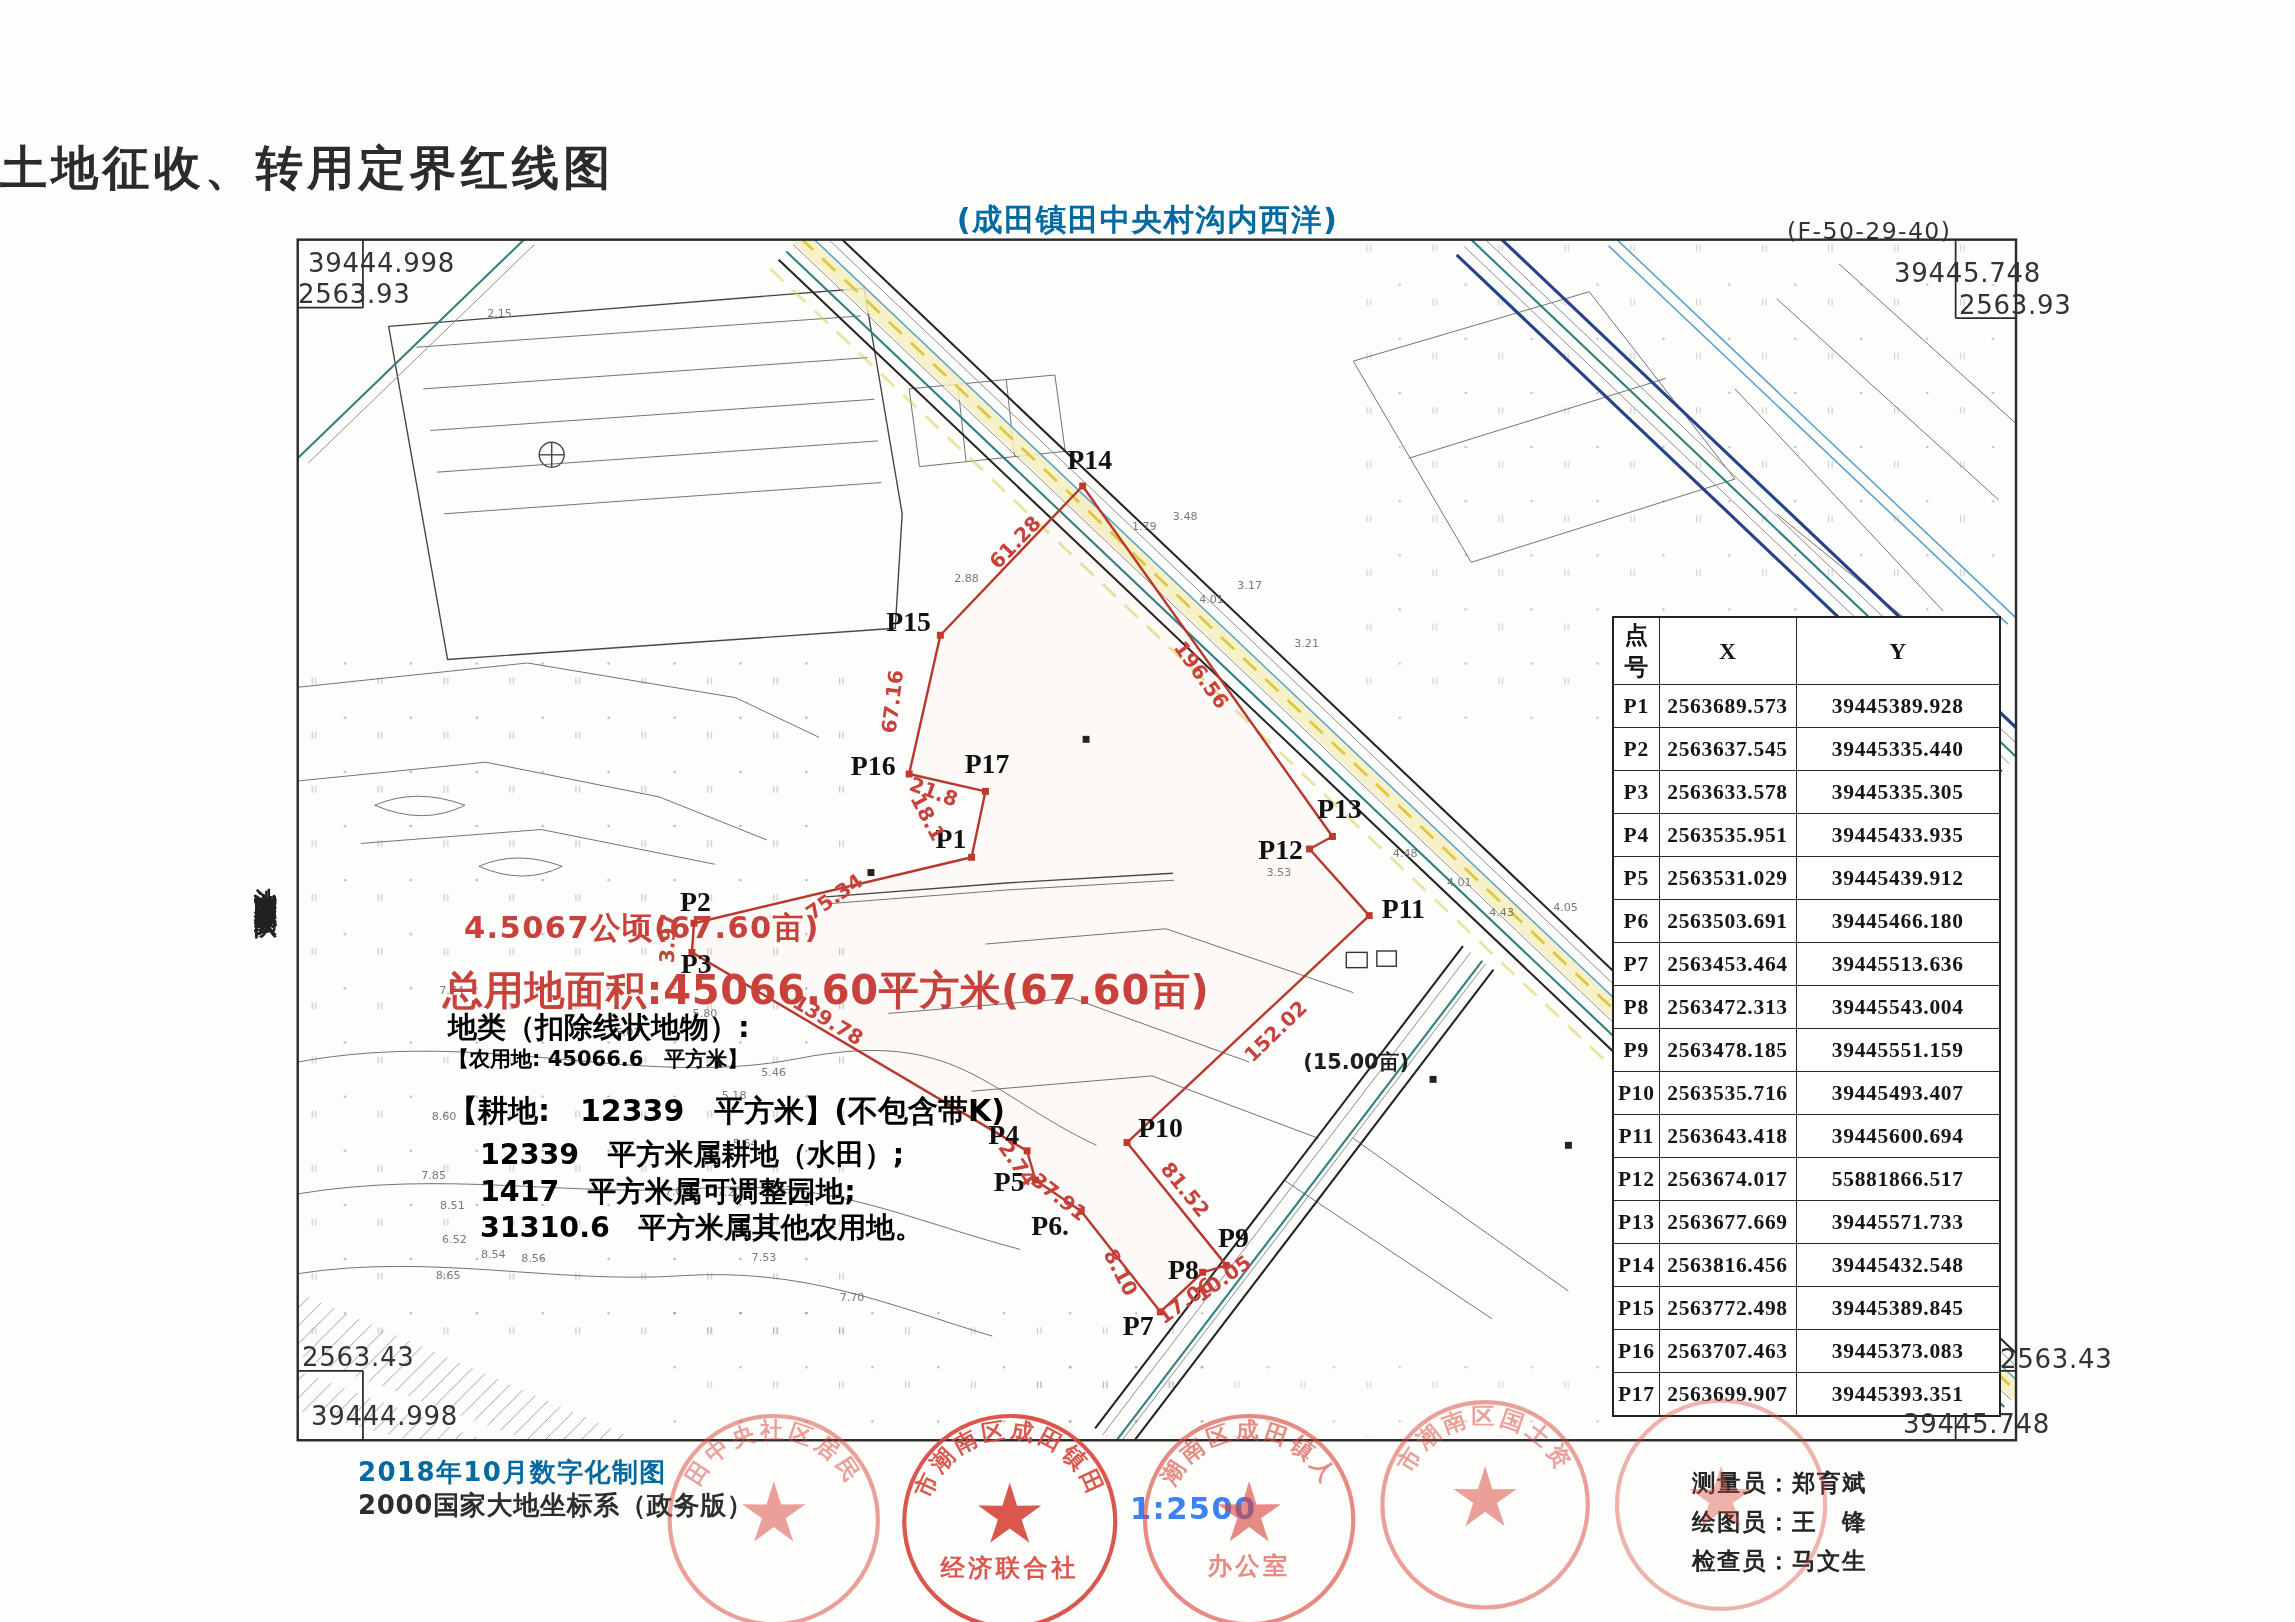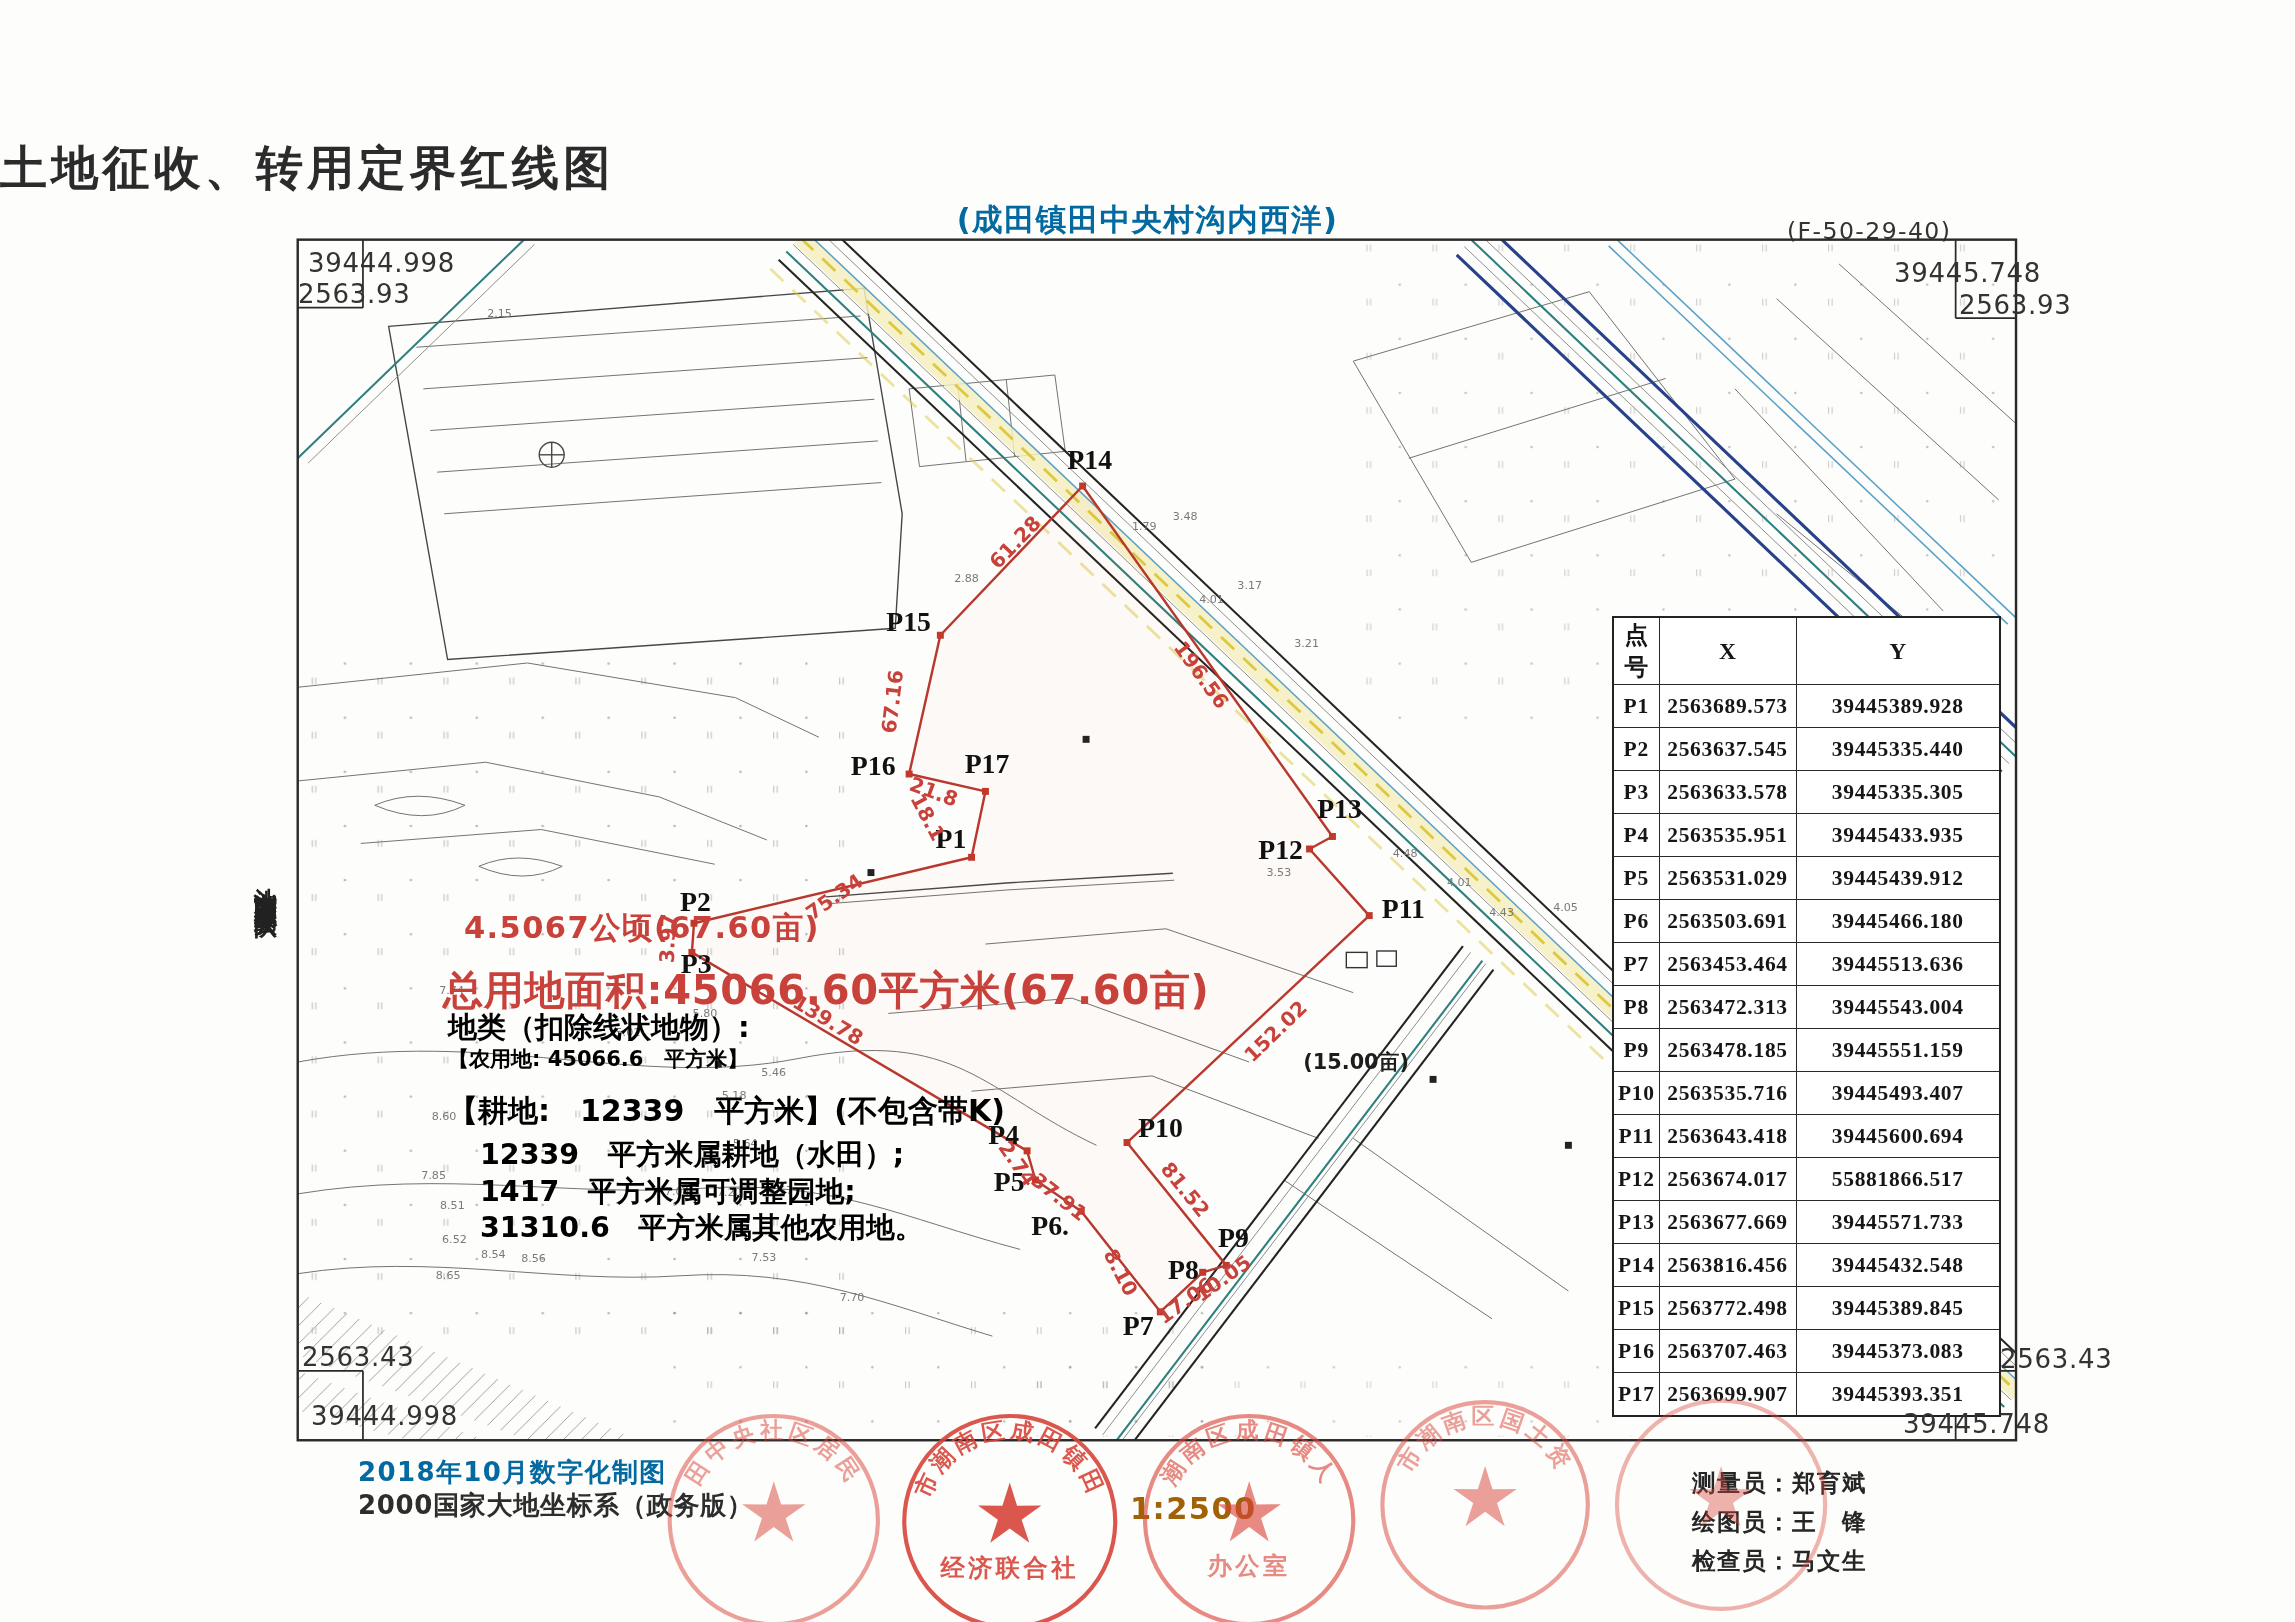--- a/index.html
+++ b/index.html
@@ -51,21 +51,21 @@
   
   .coord-table{position:absolute;left:1612px;top:616px;z-index:4;border-collapse:collapse;background:#fff;
                font-family:"Liberation Serif",serif;}
   .coord-table th,.coord-table td{border:1.7px solid #2a2a2a;text-align:center;font-weight:600;color:#161616;}
   .coord-table th{height:35px;font-size:23.6px;}
   .coord-table td{height:40px;font-size:21.5px;letter-spacing:0.7px;}
   .coord-table{border:2.4px solid #222;}
   
   .footA{left:358px;top:1455px;font-size:26px;font-weight:700;color:#0369a1;letter-spacing:1.4px;z-index:2;}
   .footB{left:358px;top:1488px;font-size:26px;font-weight:700;color:#2d2d2d;letter-spacing:0.7px;z-index:2;}
-  .scale{left:1130px;top:1491px;font-size:30.5px;font-weight:600;color:#a16207;letter-spacing:1.4px;z-index:2;}
+  .scale{left:1130px;top:1491px;font-size:30.5px;font-weight:600;color:#3b82f6;letter-spacing:1.4px;z-index:2;}
   .credit{font-size:23.6px;font-weight:700;color:#262626;letter-spacing:1.4px;z-index:2;}
 </style>
 </head>
 <body>
 
 <div class="page">
 
   <div class="abs title">土地征收、转用定界红线图</div>
   <div class="abs subtitle">(成田镇田中央村沟内西洋)</div>
   <div class="abs sheetno">(F-50-29-40)</div>

